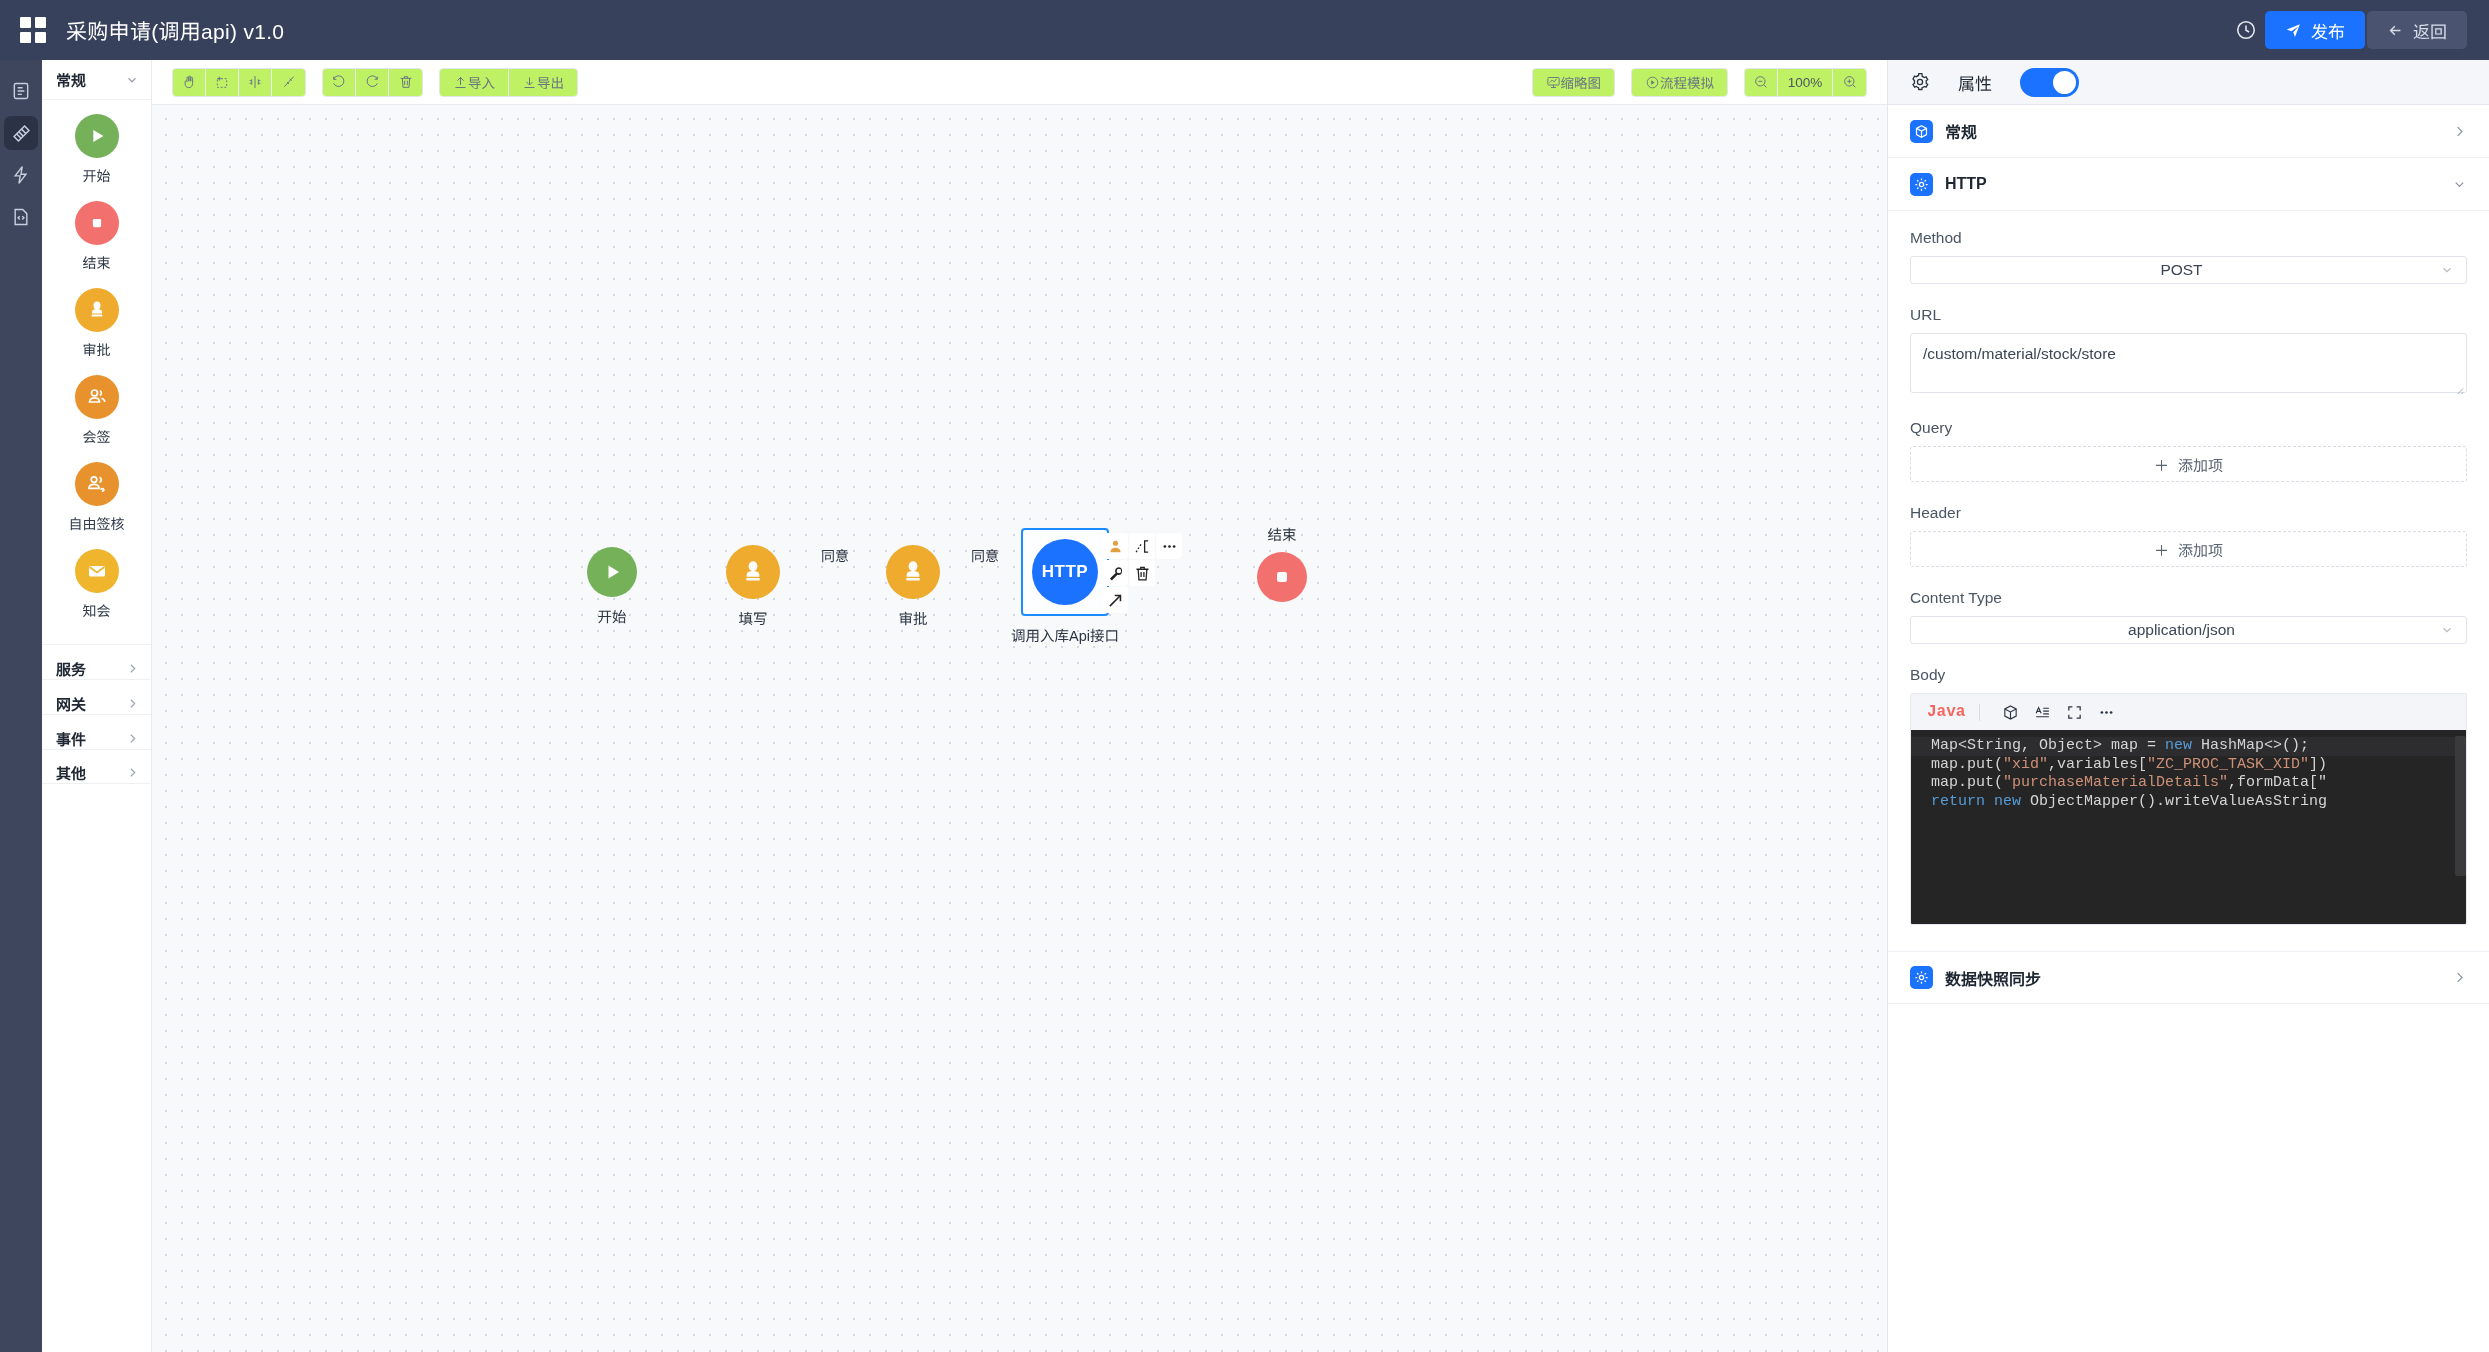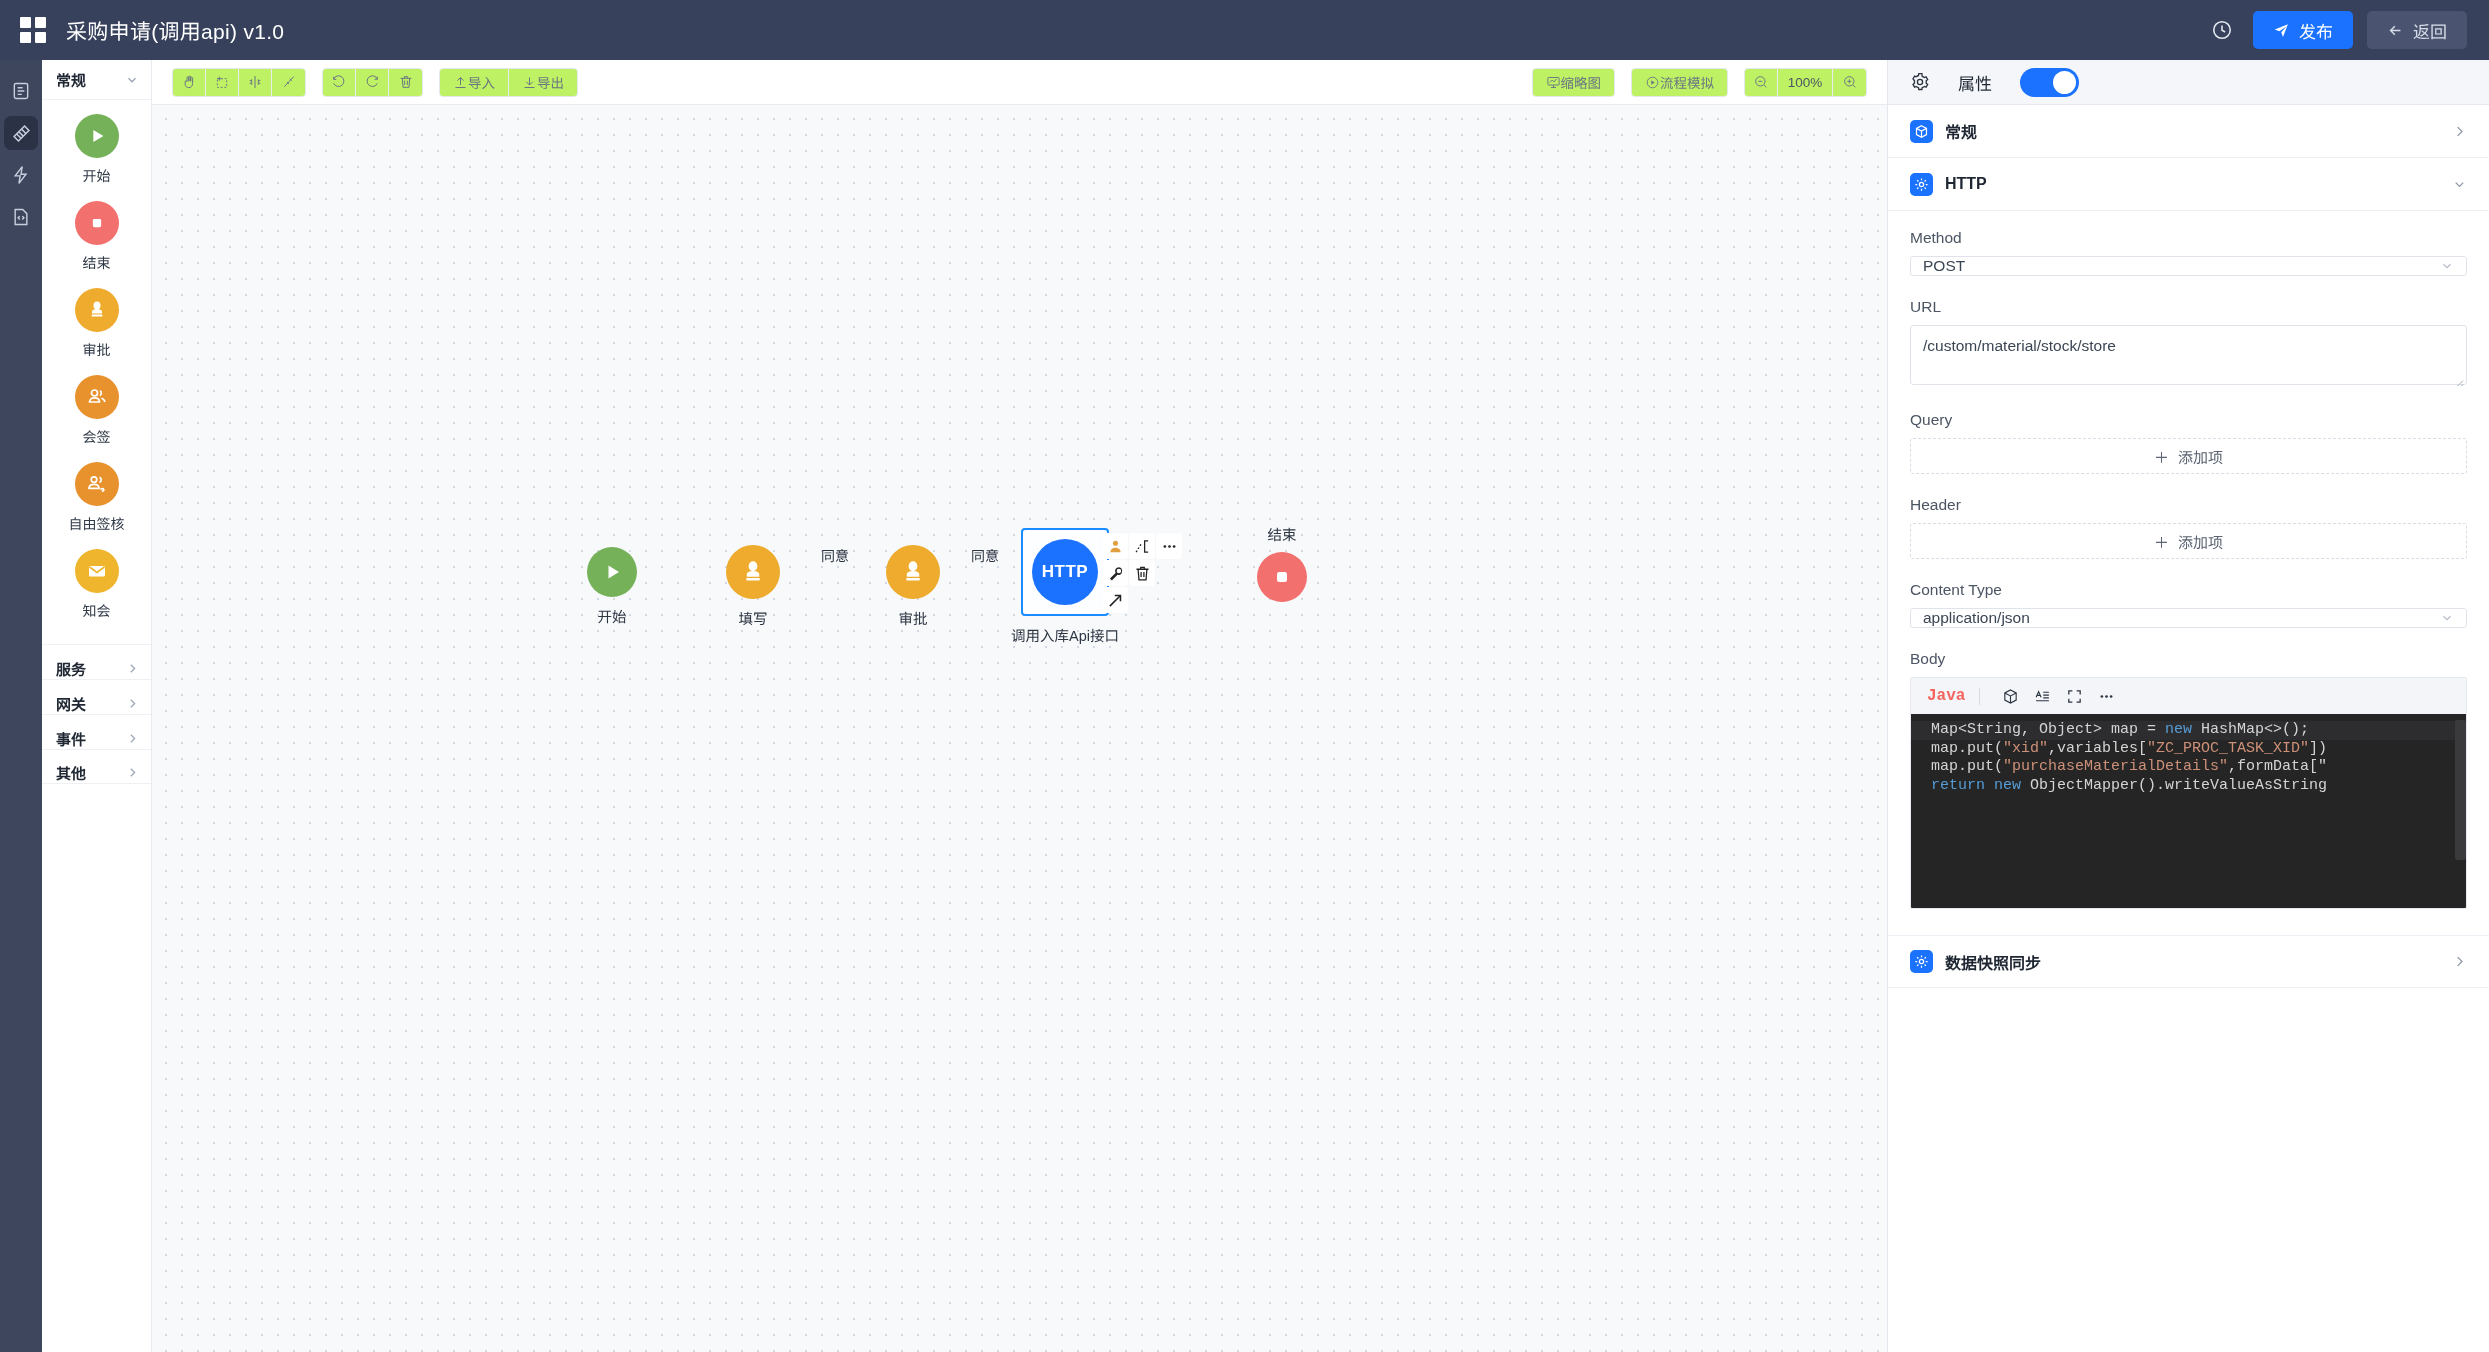--- a/index.html
+++ b/index.html
@@ -18,21 +18,21 @@
     padding: 0 22px 0 0;
   }
   .tb-logo {
     width: 66px; height: 60px; display: flex; align-items: center;
     justify-content: center; flex: 0 0 66px;
   }
   .grid-glyph { width: 26px; height: 26px; display: grid;
     grid-template-columns: 11px 11px; grid-template-rows: 11px 11px; gap: 4px; }
   .grid-glyph i { background: #fff; border-radius: 1px; display: block; }
   .tb-title { font-size: 21px; letter-spacing: .3px; flex: 1; white-space: nowrap; }
-  .tb-right { display: flex; align-items: center; gap: 14px; }
+  .tb-right { display: flex; align-items: center; gap: 2px; }
   .tb-icon-btn {
     width: 34px; height: 34px; display: flex; align-items: center; justify-content: center;
     cursor: pointer; color: #e4e8f0;
   }
   .btn-publish {
     background: #1a72ff; color: #fff; border-radius: 5px; height: 38px;
     display: flex; align-items: center; gap: 9px; padding: 0 20px;
     font-size: 17px; cursor: pointer; border: none;
   }
   .btn-back {
@@ -163,21 +163,21 @@
   }
   .sec-row .nm { flex: 1; font-size: 16px; font-weight: bold; color: #1f2733; }
   .sec-row .ch { color: #8b95a4; font-size: 14px; }
   .form { padding: 18px 22px 0; }
   .fl { font-size: 15.5px; color: #4b5563; margin-bottom: 9px; }
   .fl.mt { margin-top: 22px; }
   .sel, .ta {
     width: 100%; border: 1px solid #e0e4ea; border-radius: 3px; background: #fff;
     font-size: 15.5px; color: #3b4654; font-family: inherit;
   }
-  .sel { height: 20px; display: flex; align-items: center; padding: 1px 12px; cursor: pointer; }
+  .sel { height: 28px; display: flex; align-items: center; padding: 1px 12px; cursor: pointer; text-align: center; }
   .sel .v { flex: 1; }
   .sel .cv { color: #b5bdc8; font-size: 12px; }
   .ta { height: 60px; padding: 9px 12px; line-height: 1.4; resize: none;
         position: relative; overflow: hidden; }
   .ta-wrap { position: relative; }
   .ta-grip { position: absolute; right: 3px; bottom: 2px; color: #9aa4b2; font-size: 11px; }
   .add {
     height: 36px; border: 1px dashed #d8dde5; border-radius: 3px; display: flex;
     align-items: center; justify-content: center; gap: 9px; color: #5a6472;
     font-size: 15px; cursor: pointer; background: #fff;

